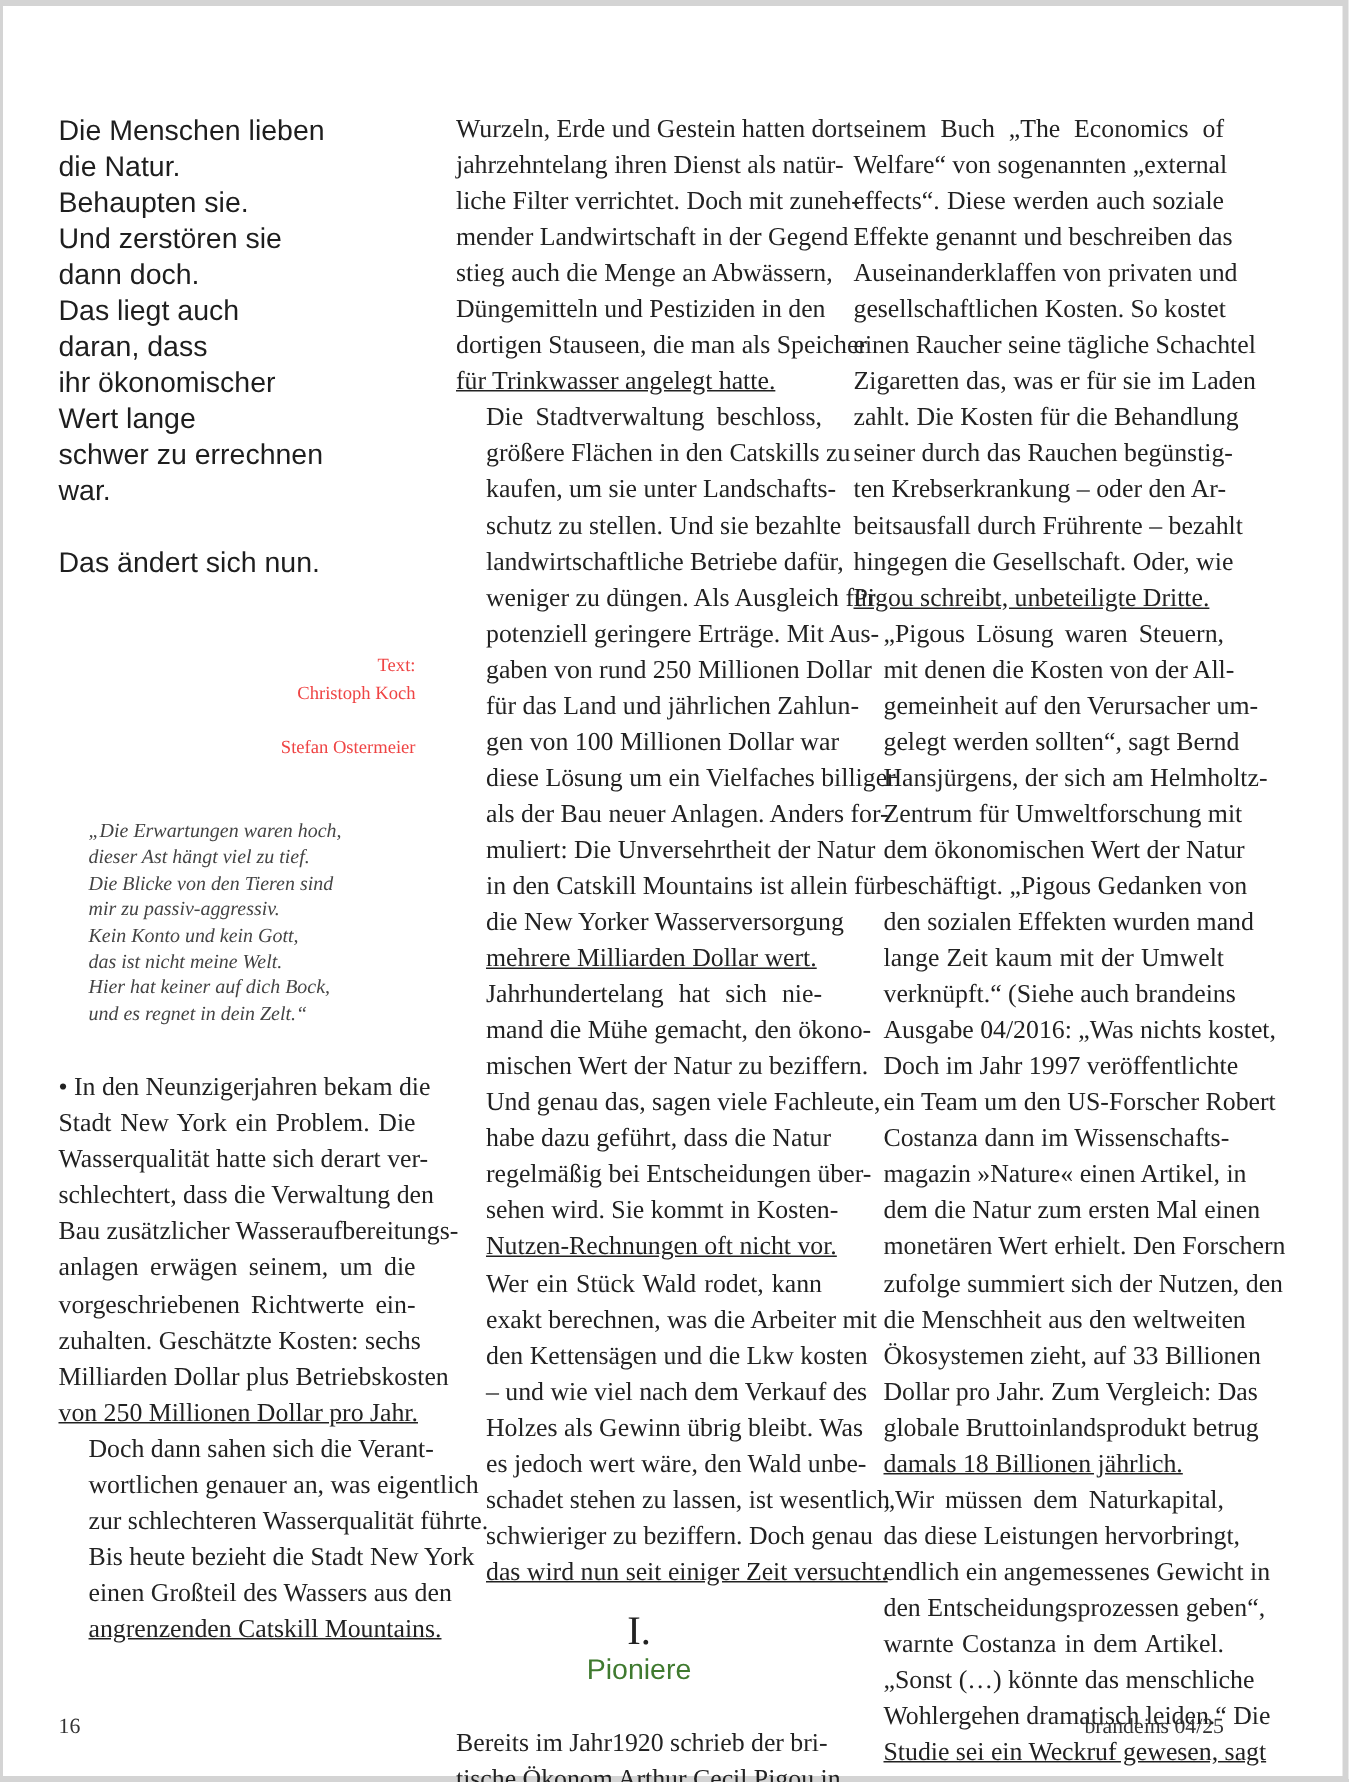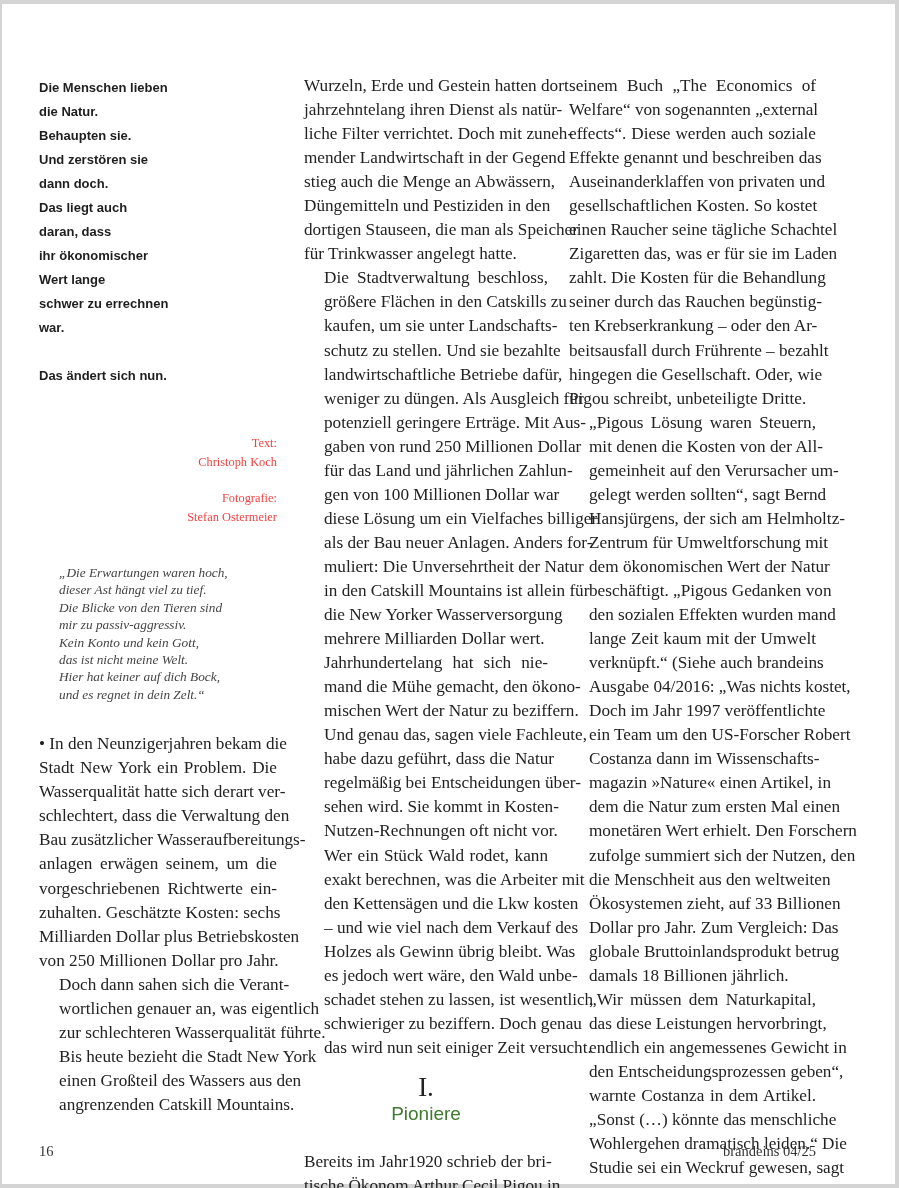--- a/index.html
+++ b/index.html
@@ -21,34 +21,33 @@
     font-family: "Liberation Serif", "DejaVu Serif", serif;
     font-size: 17.2px;
     line-height: 24.05px;
     color: #222;
     text-align: justify;
     hyphens: none;
   }
   .col p { margin: 0; }
   .col p.indent { text-indent: 20px; }
   .col .line { display: block; text-align: justify; text-align-last: justify; white-space: nowrap; }
-  .col .line.last { text-align-last: left; }
+  .col .line.last { text-align-last: left; text-decoration: underline; }
 
   #col1 { left: 37px; width: 238px; }
   #col2 { left: 302px; width: 244px; }
   #col3 { left: 567px; width: 247px; }
 
   .intro {
     font-family: "Liberation Sans", "DejaVu Sans", sans-serif;
-    font-size: 13px;
+    font-size: 19px;
     line-height: 24px;
     color: #1e1e1e;
     text-align: left;
     margin-top: 2px;
-    font-weight: bold;
   }
   .intro .line { text-align: left; text-align-last: left; }
   .intro .gap { height: 24px; }
 
   .credits {
     margin-top: 46px;
     font-size: 12.4px;
     line-height: 19px;
     color: #ef4444;
     text-align: right;
@@ -122,21 +121,20 @@
         <span class="line">schwer zu errechnen</span>
         <span class="line">war.</span>
         <div class="gap"></div>
         <span class="line">Das ändert sich nun.</span>
       </div>
 
     <div class="credits">
       <div>Text:</div>
       <div>Christoph Koch</div>
       <div class="gap"></div>
-      <div>Fotografie:</div>
       <div>Stefan Ostermeier</div>
     </div>
 
     <div class="quote" id="quote">
         <div>„Die Erwartungen waren hoch,</div>
         <div>dieser Ast hängt viel zu tief.</div>
         <div>Die Blicke von den Tieren sind</div>
         <div>mir zu passiv-aggressiv.</div>
         <div>Kein Konto und kein Gott,</div>
         <div>das ist nicht meine Welt.</div>

